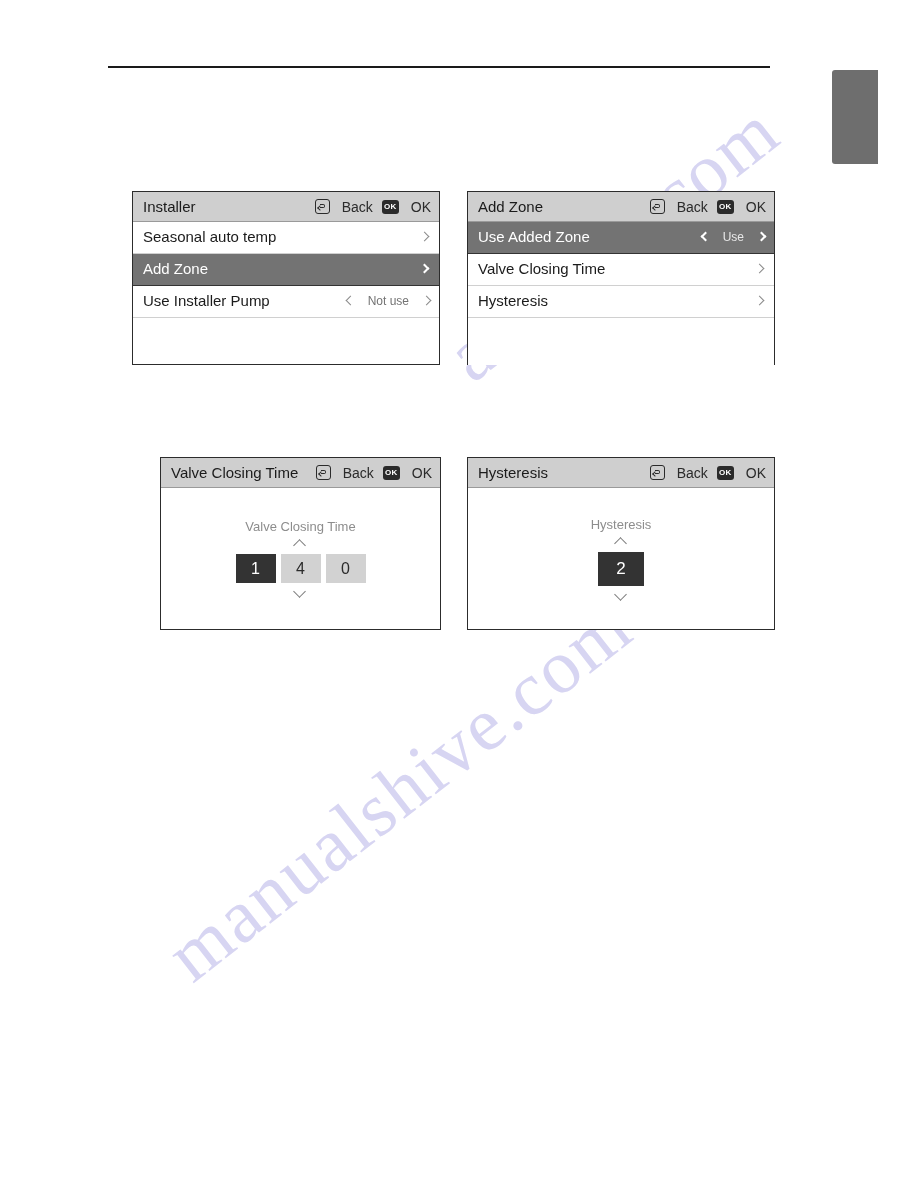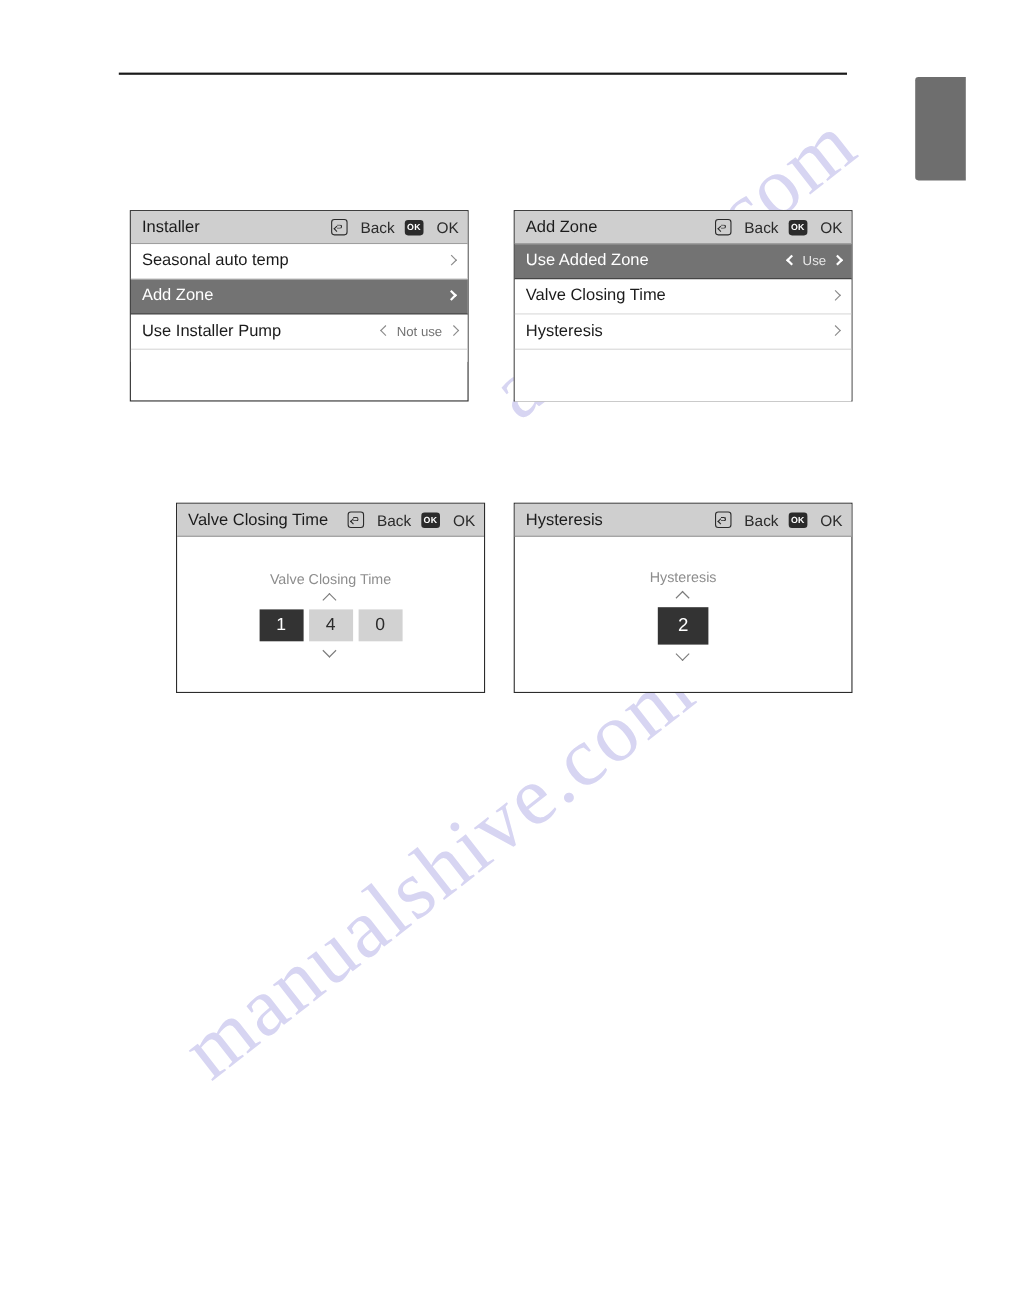--- a/index.html
+++ b/index.html
@@ -203,21 +203,21 @@
   }
   .row-nav {
     display: flex;
     align-items: center;
     flex: 0 0 auto;
     padding-right: 2px;
   }
   .row-value-group {
     display: flex;
     align-items: center;
-    gap: 7px;
+    gap: 14px;
     flex: 0 0 auto;
   }
   .row-value {
     font-size: 12px;
     color: #737373;
     white-space: nowrap;
   }
   .row.selected .row-value {
     color: #e8e8e8;
   }
@@ -289,21 +289,21 @@
 <body>
 
 <div class="watermark">
   <span class="wm-a">archive.com</span>
   <span class="wm-b">manualshive.com</span>
 </div>
 
 <div class="page-rule"></div>
 <div class="side-tab"></div>
 
-<div class="panel" id="panel-installer" style="left:118px; top:191px; width:308px; height:174px;">
+<div class="panel" id="panel-installer" style="left:132px; top:191px; width:308px; height:174px;">
   <div class="panel-header">
     <div class="panel-title">Installer</div>
     <div class="hdr-actions">
       <div class="hdr-action">
         <span class="icon-back"></span>
         <span class="hdr-action-label">Back</span>
       </div>
       <div class="hdr-action">
         <span class="icon-ok">OK</span>
         <span class="hdr-action-label">OK</span>

